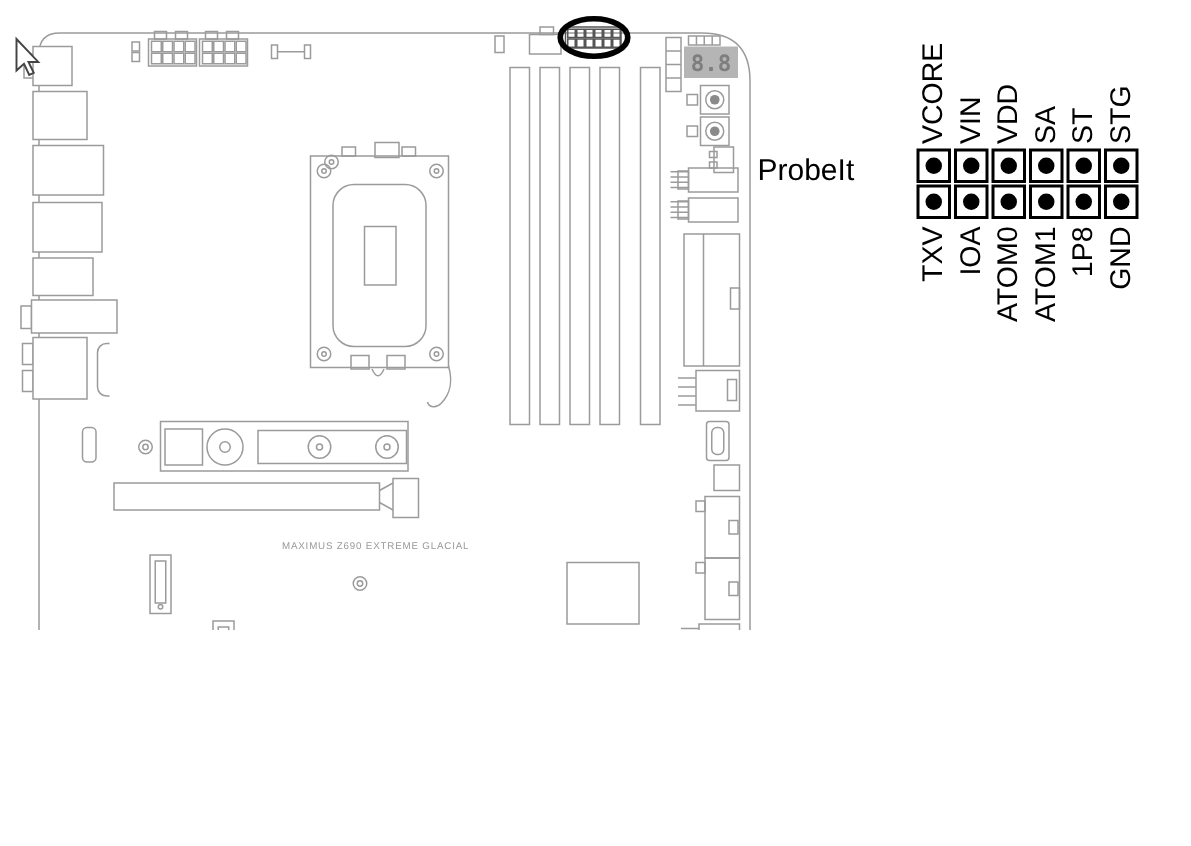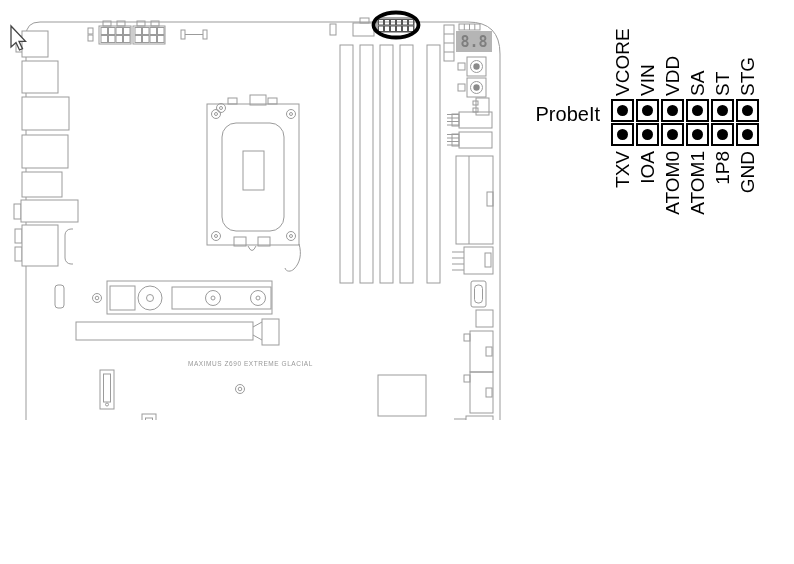--- a/index.html
+++ b/index.html
@@ -1,20 +1,20 @@
 <!DOCTYPE html>
 <html><head>
 <meta charset="utf-8">
 <style>
   html,body{margin:0;padding:0;background:#fff;}
   .stage{position:relative;width:794px;height:420px;background:#fff;overflow:hidden;
          font-family:"Liberation Sans",sans-serif;}
   .stage svg{position:absolute;left:0;top:0;}
   .legend{position:absolute;left:0;top:0;width:794px;height:564px;}
-  .probeit-label{position:absolute;left:505px;top:103px;width:95px;text-align:right;
+  .probeit-label{position:absolute;left:505px;top:103px;width:95px;
                  font-size:20px;color:#000;}
   .pin-row{position:absolute;left:611px;display:flex;gap:2px;}
   .row-1{top:99px;} .row-2{top:123px;}
   .cell{width:23px;height:23px;box-sizing:border-box;border:2.5px solid #000;background:#fff;
         display:flex;align-items:center;justify-content:center;}
   .dot{width:11px;height:11px;border-radius:50%;background:#000;}
   .pin-label{position:absolute;writing-mode:vertical-rl;white-space:nowrap;
              font-size:19px;line-height:21px;color:#000;}
   .pin-label.top{top:96px;transform:translateY(-100%) rotate(180deg);}
   .pin-label.bottom{top:151px;transform:rotate(180deg);}

